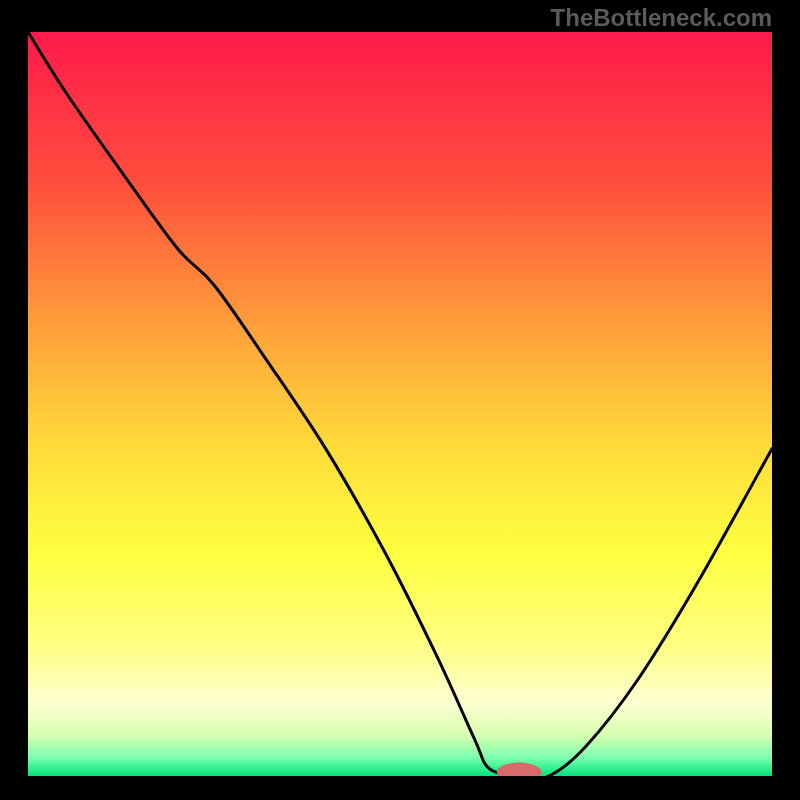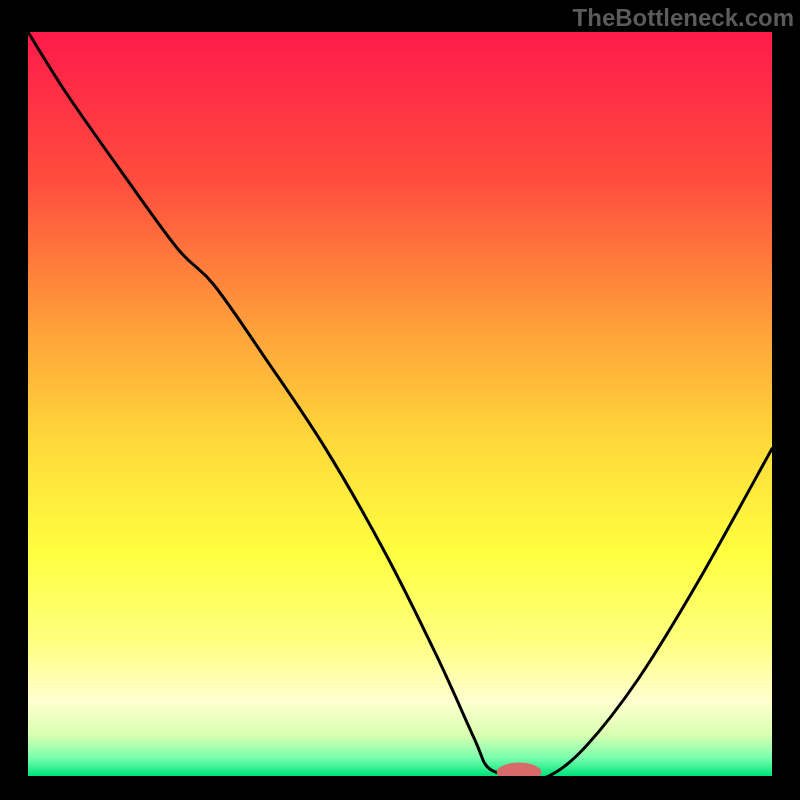--- a/index.html
+++ b/index.html
@@ -11,21 +11,21 @@
     overflow: hidden;
   }
   .chart-container {
     position: relative;
     width: 800px;
     height: 800px;
   }
   .watermark {
     position: absolute;
     top: 4px;
-    right: 6px;
+    right: 28px;
     font-family: Arial, Helvetica, sans-serif;
     font-size: 24px;
     font-weight: bold;
     color: #5b5b5b;
     z-index: 10;
     letter-spacing: 0px;
     margin-left: 48px;
   }
   svg.plot {
     position: absolute;

